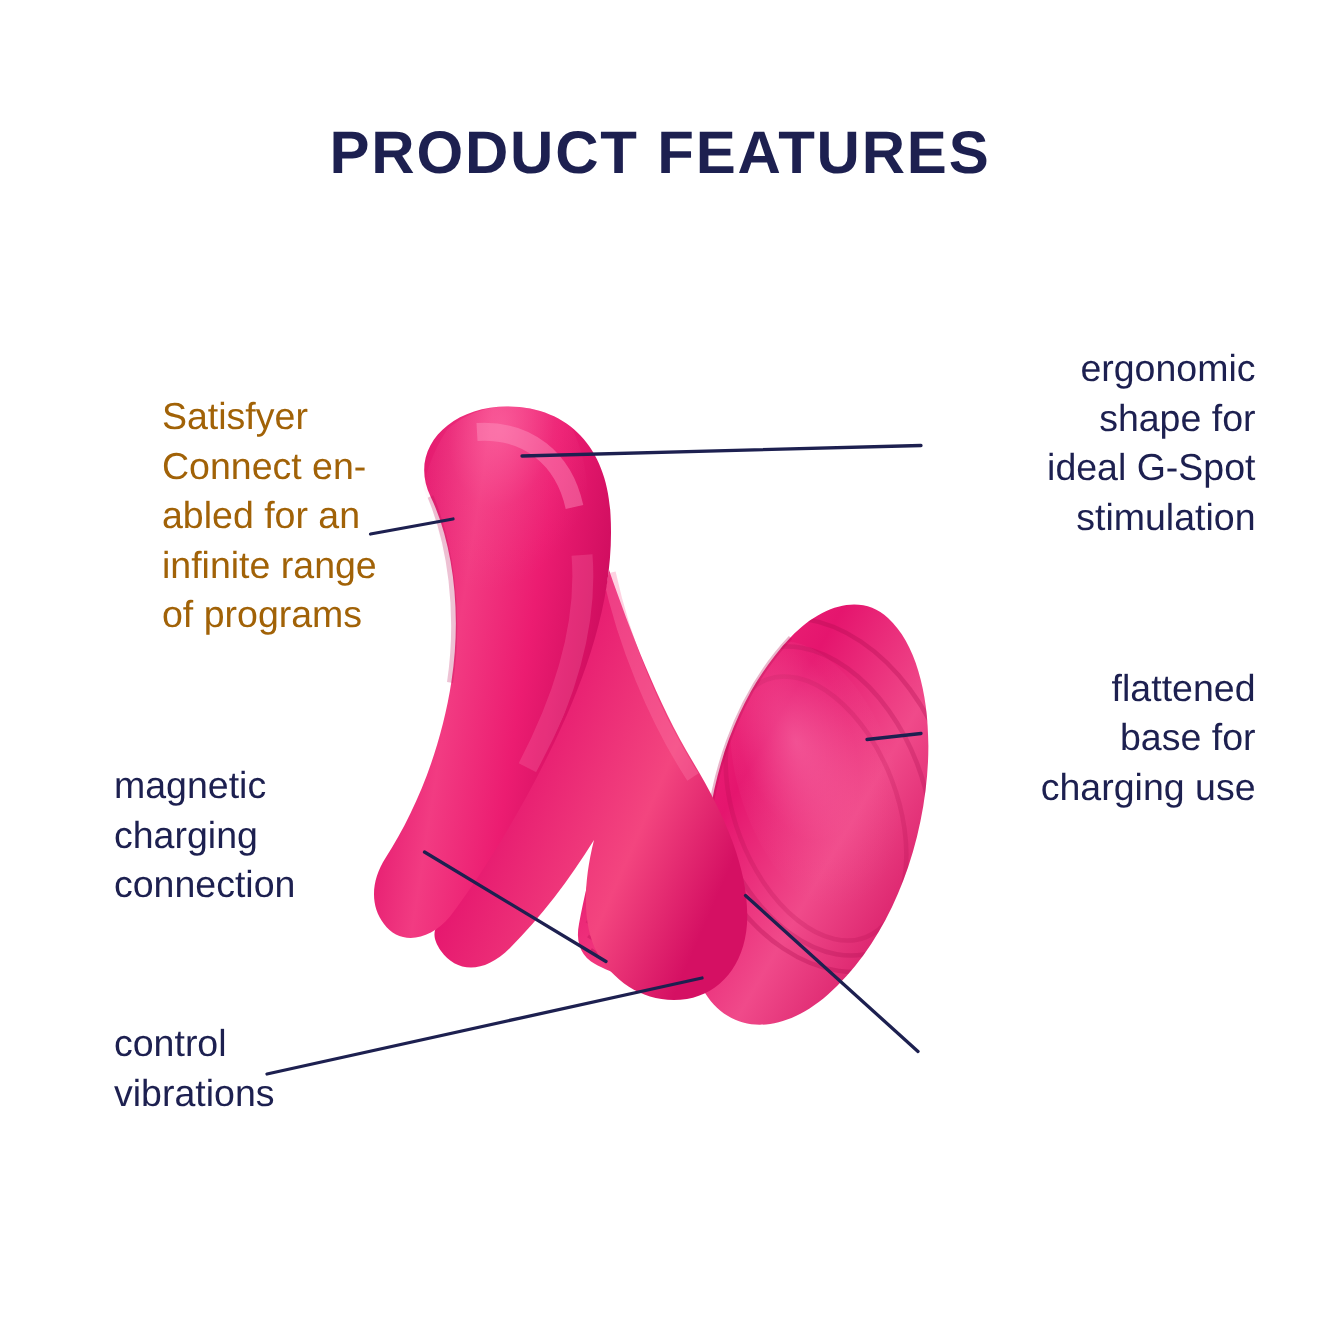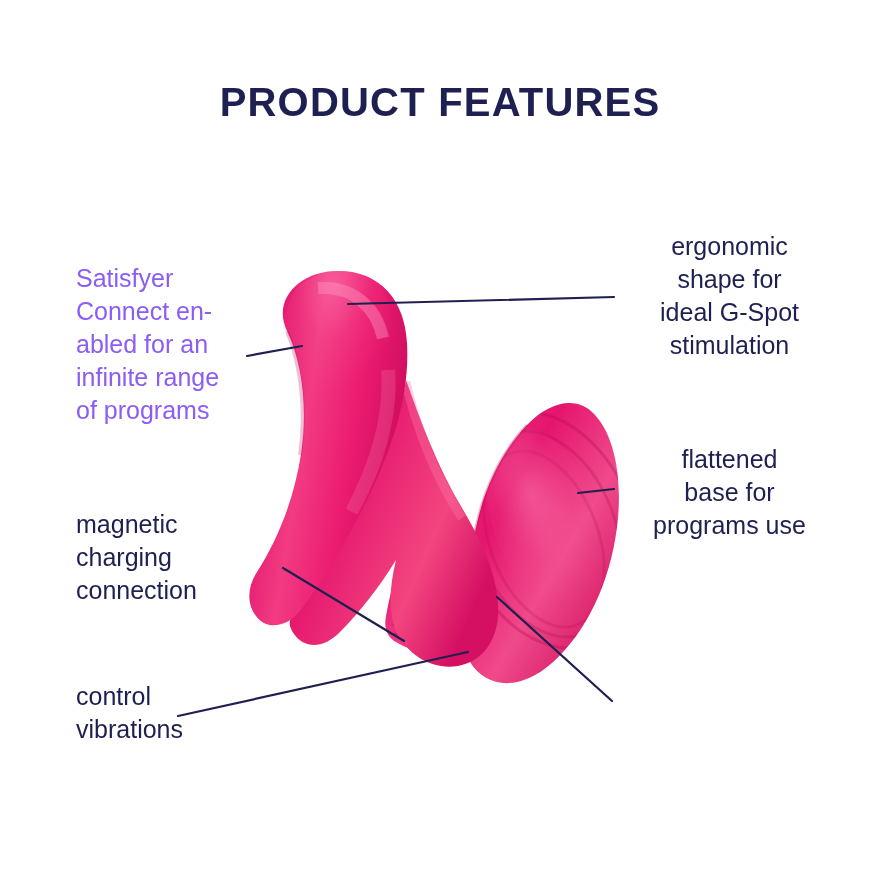--- a/index.html
+++ b/index.html
@@ -34,21 +34,21 @@
   .callout {
     position: absolute;
     font-family: "Liberation Sans", sans-serif;
     font-size: 25px;
     font-weight: 500;
     line-height: 1.32;
     color: #1d2050;
     white-space: pre-line;
   }
   .callout.left  { text-align: left; }
-  .callout.right { text-align: center; }
+  .callout.right { text-align: right; }
 
   #cl-connect    { left: 76px;  top: 262px; width: 215px; }
   #cl-magnetic   { left: 76px;  top: 508px; width: 215px; }
   #cl-control    { left: 76px;  top: 680px; width: 215px; }
   #cl-ergonomic  { left: 622px; top: 230px; width: 215px; }
   #cl-flattened  { left: 622px; top: 443px; width: 215px; }
   #cl-smooth     { left: 622px; top: 615px; width: 215px; }
 
   #art-layer, #line-layer {
     position: absolute;
@@ -197,31 +197,31 @@
     <g stroke="#1d2050" stroke-width="2.2" fill="none" stroke-linecap="round">
       <line x1="247" y1="356" x2="302" y2="346"></line>
       <line x1="348" y1="304" x2="614" y2="297"></line>
       <line x1="578" y1="493" x2="614" y2="489"></line>
       <line x1="283" y1="568" x2="404" y2="641"></line>
       <line x1="178" y1="716" x2="468" y2="652"></line>
       <line x1="497" y1="597" x2="612" y2="701"></line>
     </g>
   </svg>
 
-  <div class="callout left" id="cl-connect" style="color: #8b5cf6;">Satisfyer
+  <div class="callout left" id="cl-connect" style="color: #a16207; margin-left: 32px;">Satisfyer
 Connect en-
 abled for an
 infinite range
 of programs</div>
   <div class="callout left" id="cl-control" style="color: rgb(29, 32, 80);">control
 vibrations</div>
   <div class="callout left" id="cl-magnetic" style="color: rgb(29, 32, 80);">magnetic
 charging
 connection</div>
   <div class="callout right" id="cl-ergonomic" style="color: rgb(29, 32, 80);">ergonomic
 shape for
 ideal G-Spot
 stimulation</div>
   <div class="callout right" id="cl-flattened" style="color: rgb(29, 32, 80);">flattened
 base for
-programs use</div>
+charging use</div>
 
 </div>
 
 </body></html>

